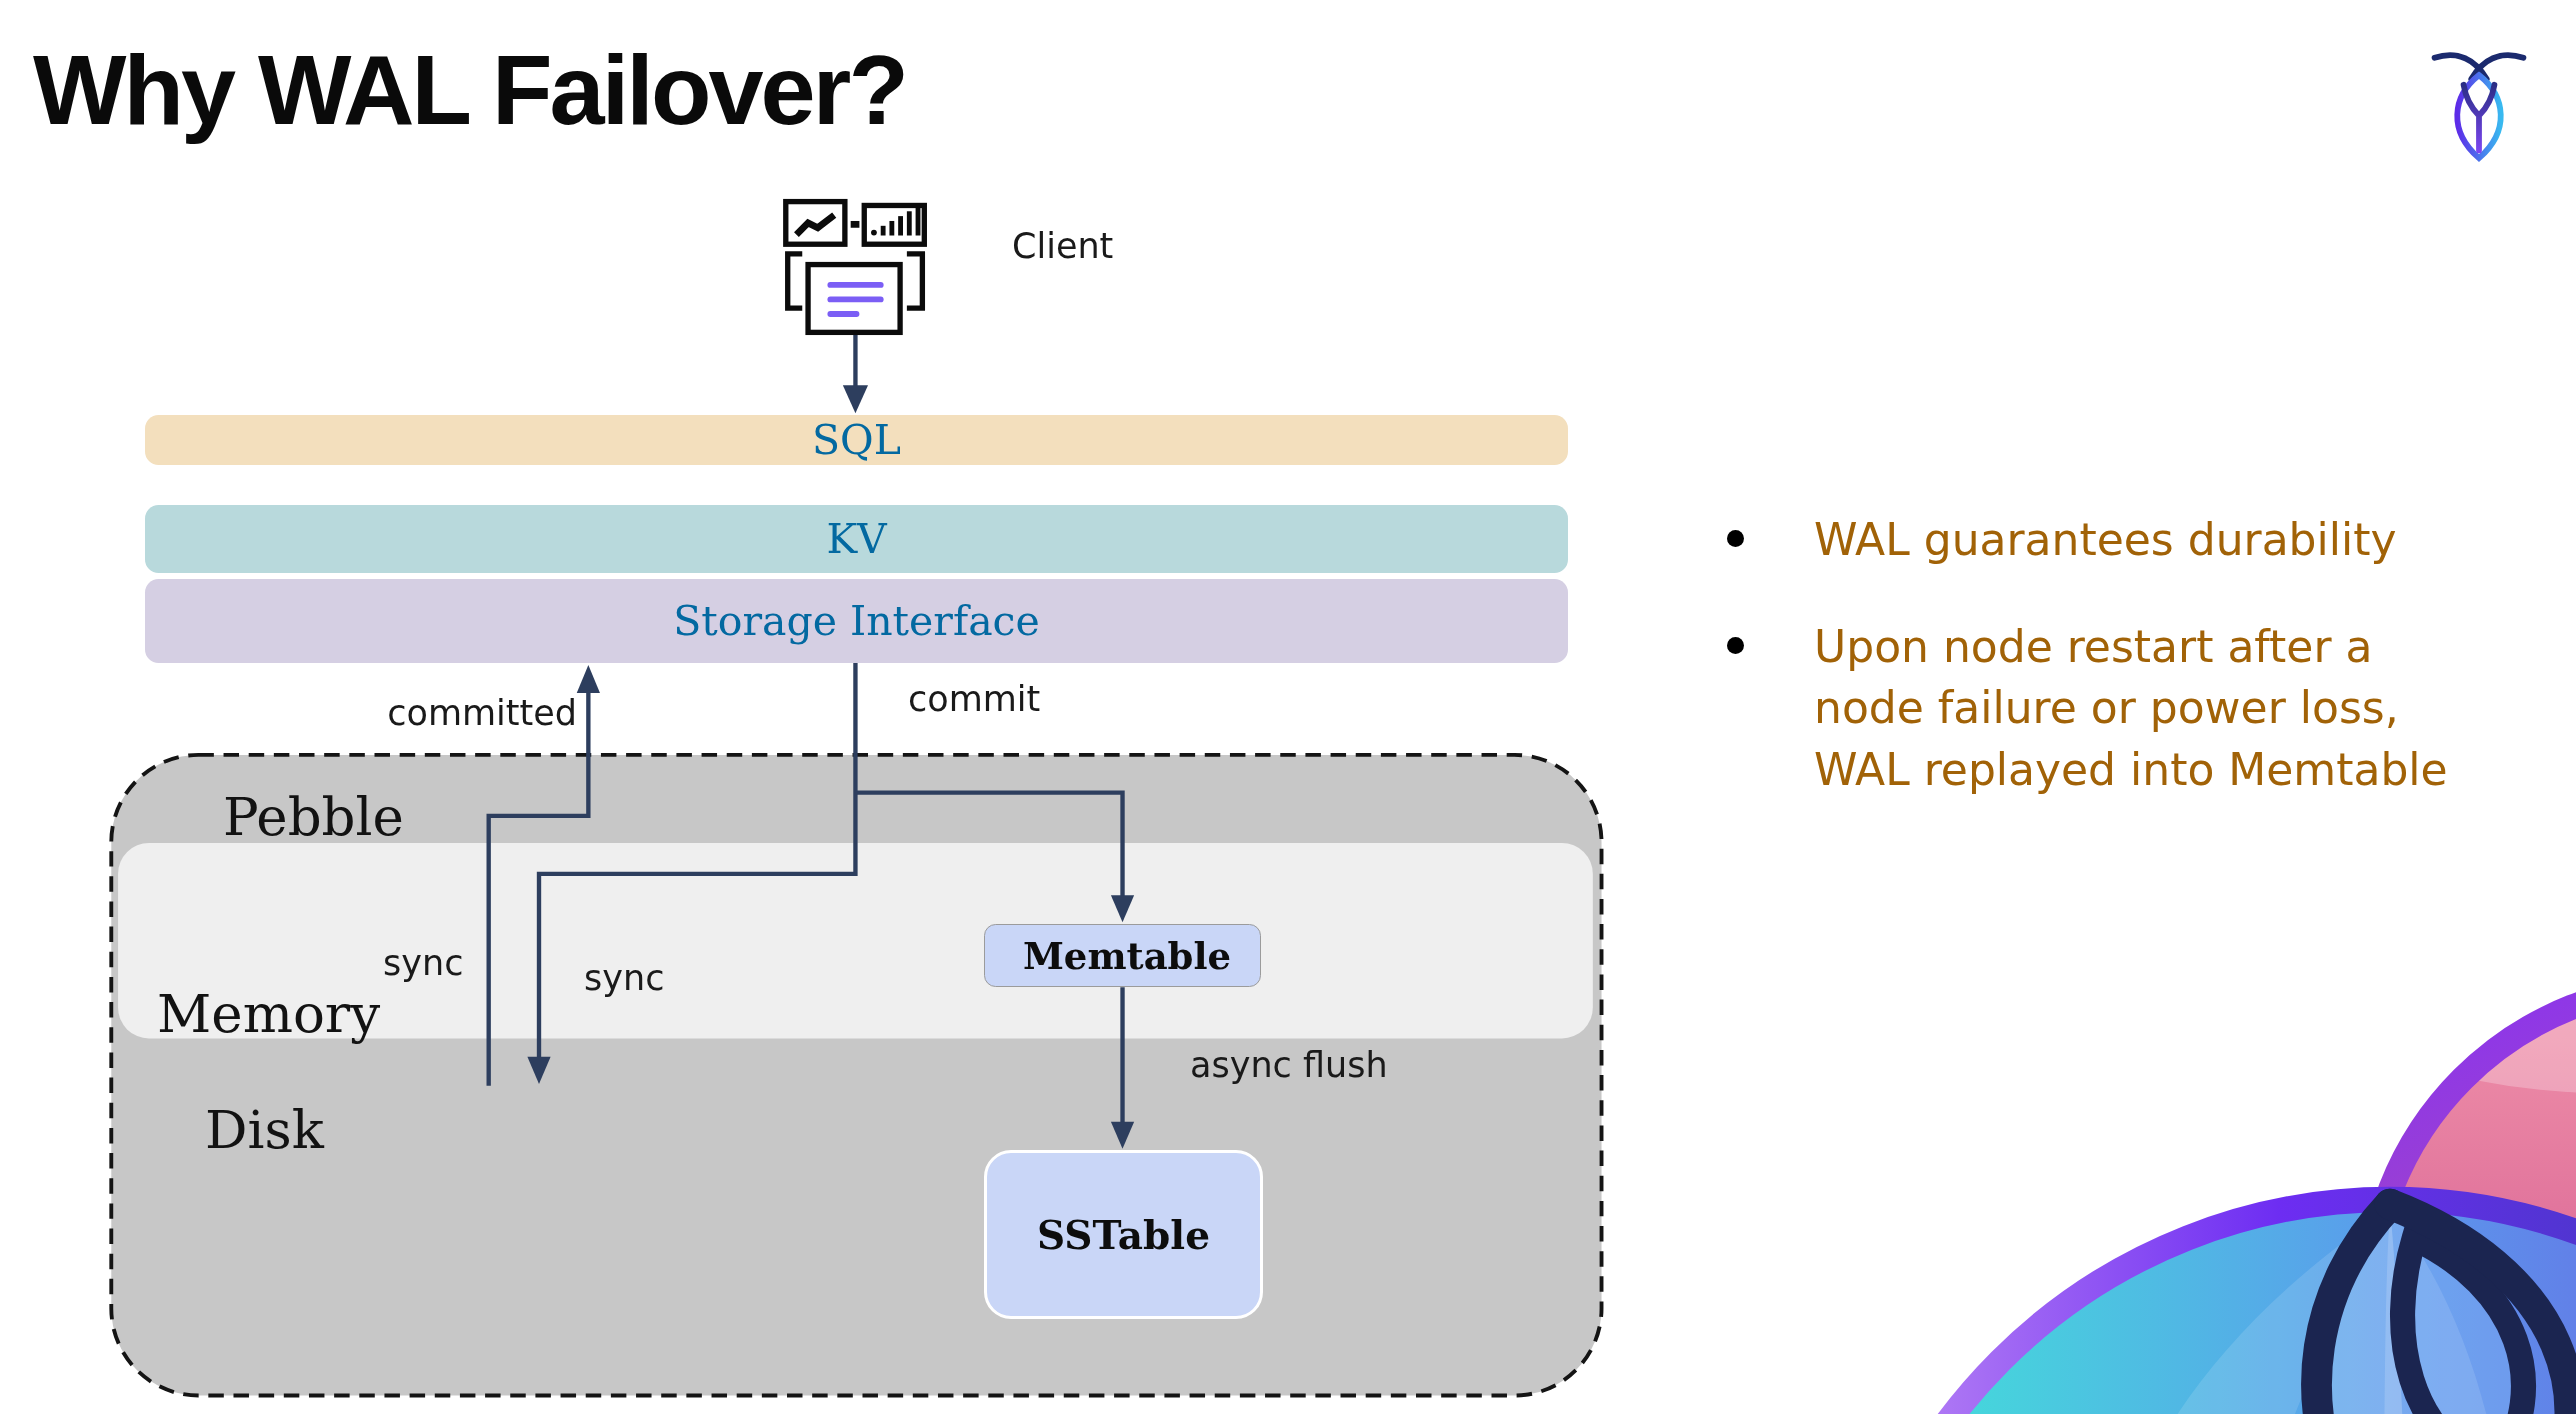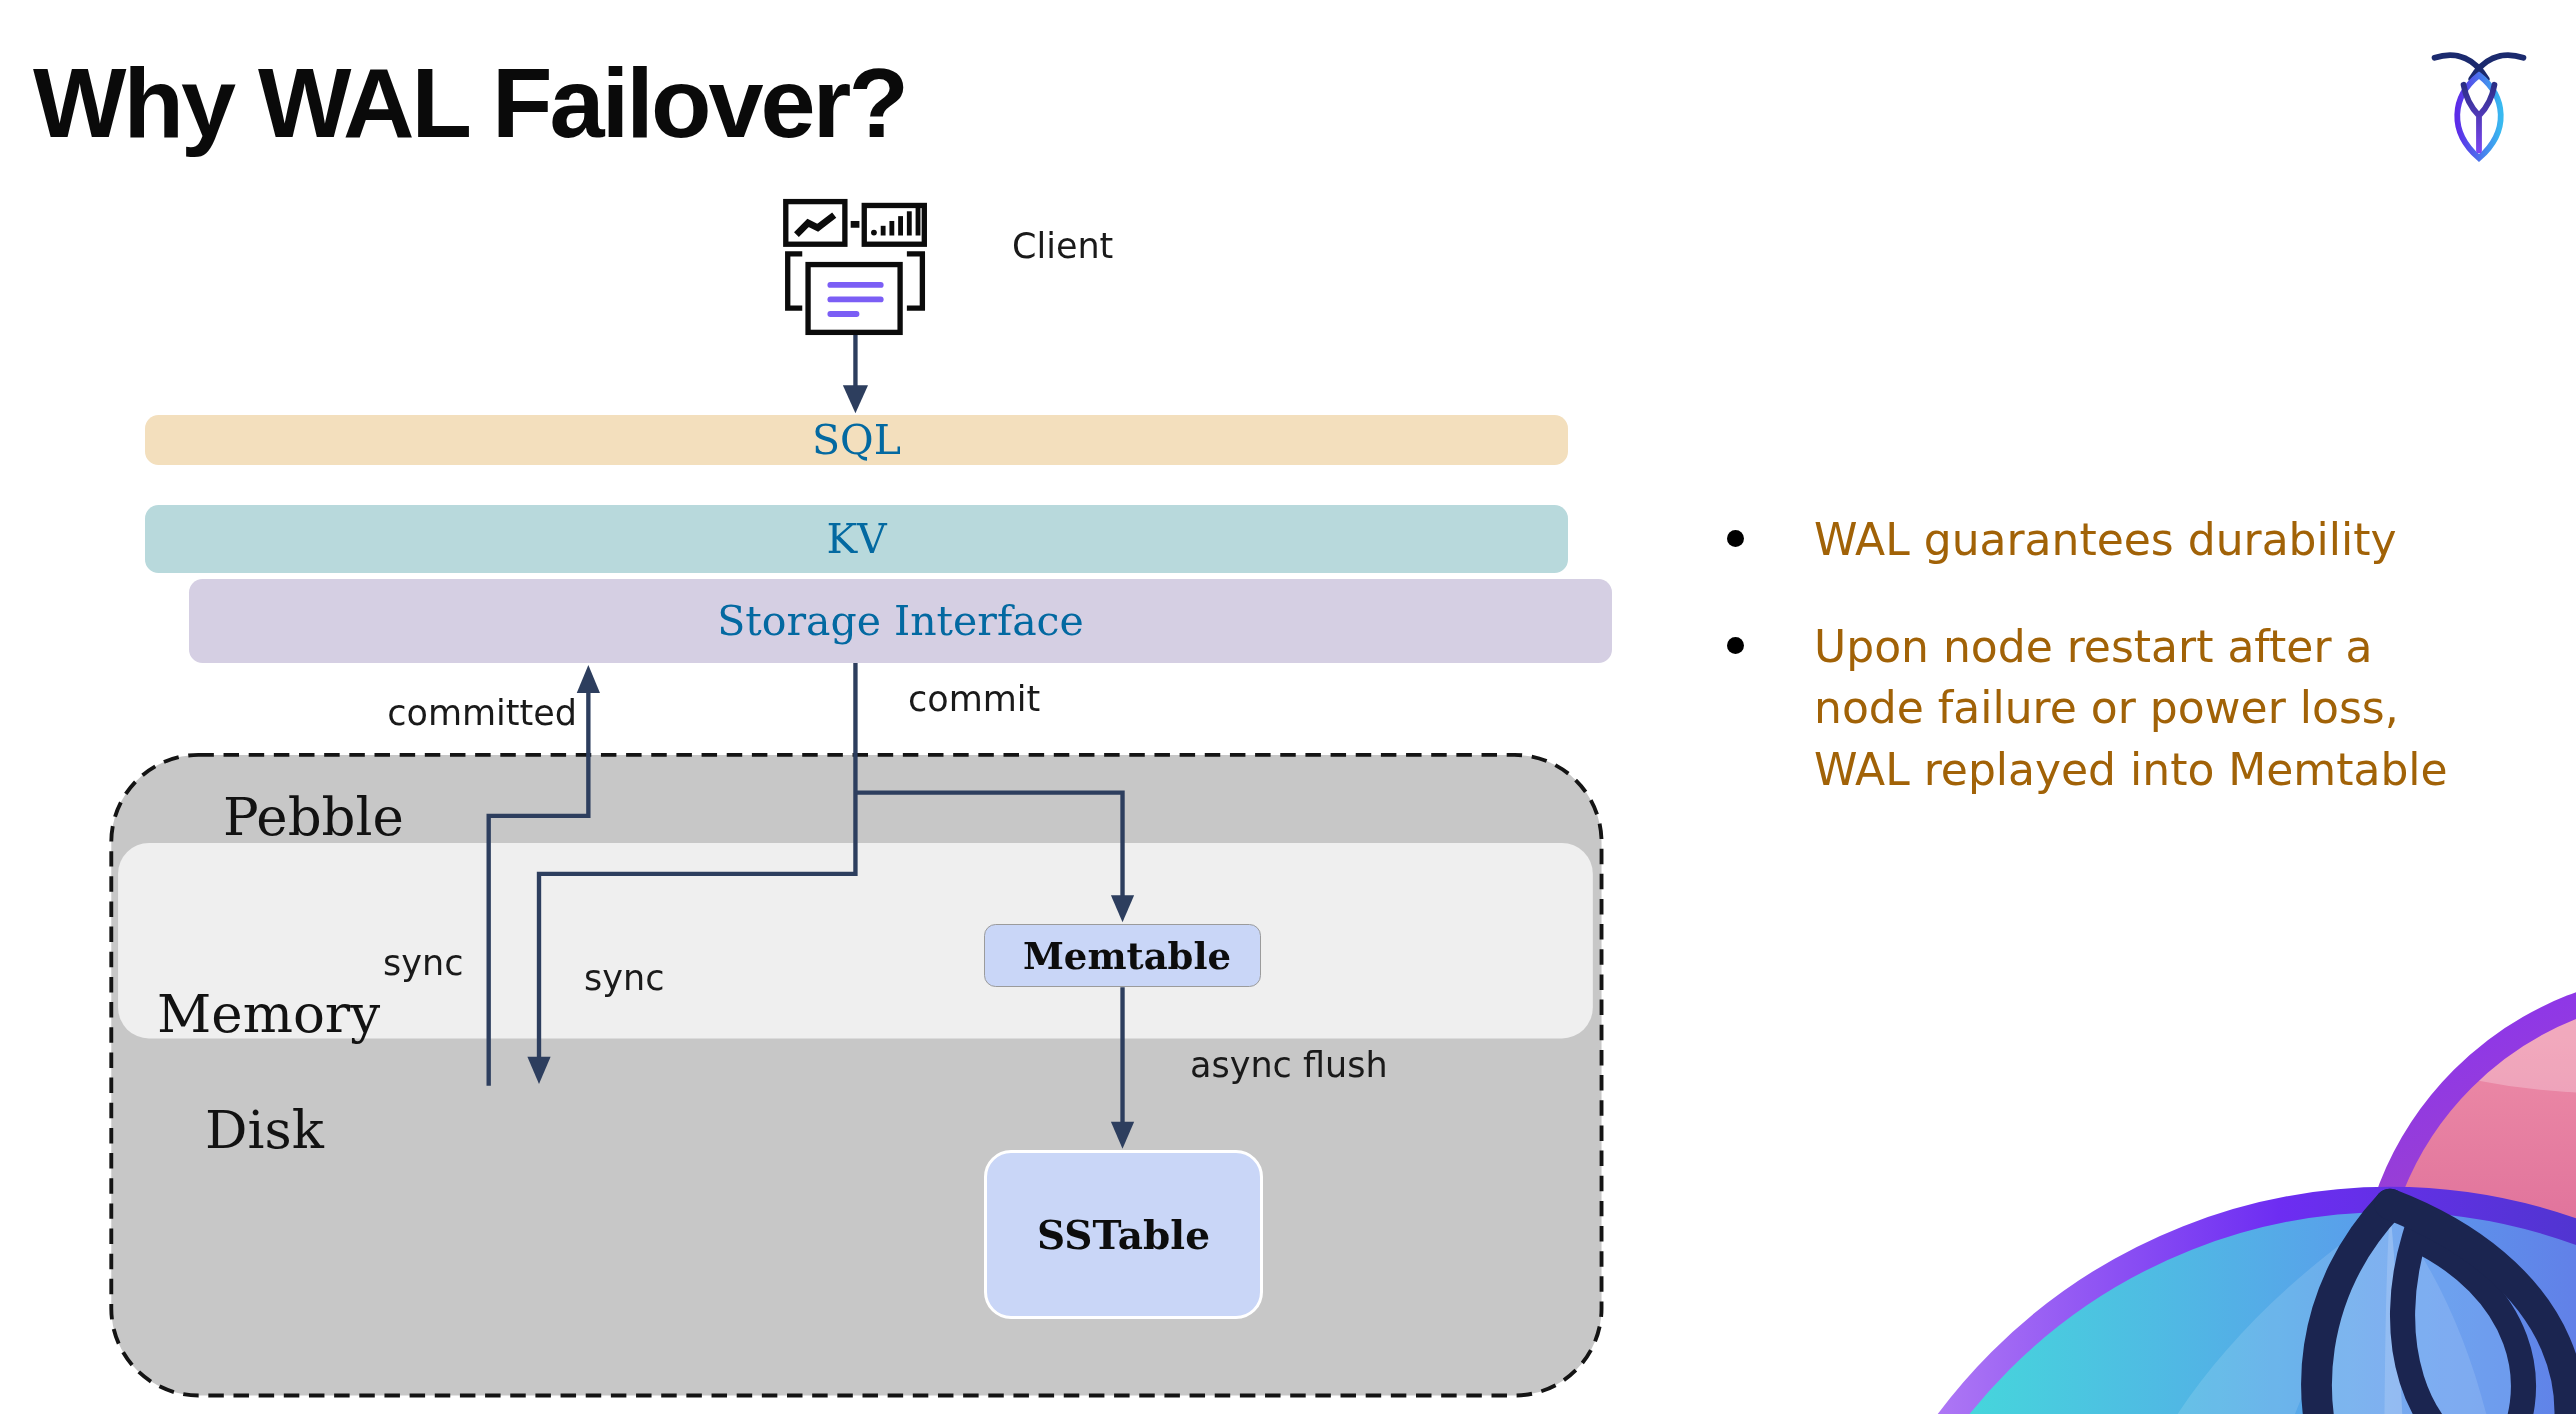--- a/index.html
+++ b/index.html
@@ -3,31 +3,31 @@
 <meta charset="utf-8">
 <style>
   html,body{margin:0;padding:0;background:#888;}
   .slide{
     position:relative;width:2576px;height:1415px;background:#ffffff;
     overflow:hidden;font-family:"DejaVu Sans","Liberation Sans",sans-serif;
   }
   .abs{position:absolute;}
   
   .title{
-    left:33px;top:46px;font-family:"Liberation Sans",sans-serif;
+    left:33px;top:33px;font-family:"Liberation Sans",sans-serif;
     font-size:99px;font-weight:800;letter-spacing:-2.9px;color:#0a0a0a;line-height:1.15;
   }
   
   .bar{
     left:145px;width:1423px;border-radius:13.5px;display:flex;align-items:center;justify-content:center;
     font-family:"DejaVu Serif","Liberation Serif",serif;font-size:41px;color:#0369a1;
   }
   .bar-sql{top:415px;height:50px;background:#f3dfbd;}
   .bar-kv{top:505px;height:68px;background:#b8d9dc;}
-  .bar-storage{top:579px;height:84px;background:#d5cfe3;margin-left:44px;}
+  .bar-storage{top:579px;height:84px;background:#d5cfe3;}
   
   .serif-label{font-family:"DejaVu Serif","Liberation Serif",serif;font-size:53px;color:#121212;}
   .pebble-label{left:223px;top:786px;}
   .memory-label{left:157px;top:983px;}
   .disk-label{left:205px;top:1099px;}
   
   .edge-label{font-size:35px;color:#1a1a1a;}
   .lbl-committed{left:387px;top:693px;width:190px;text-align:right;}
   .lbl-commit{left:908px;top:679px;}
   .lbl-sync1{left:383px;top:943px;}

